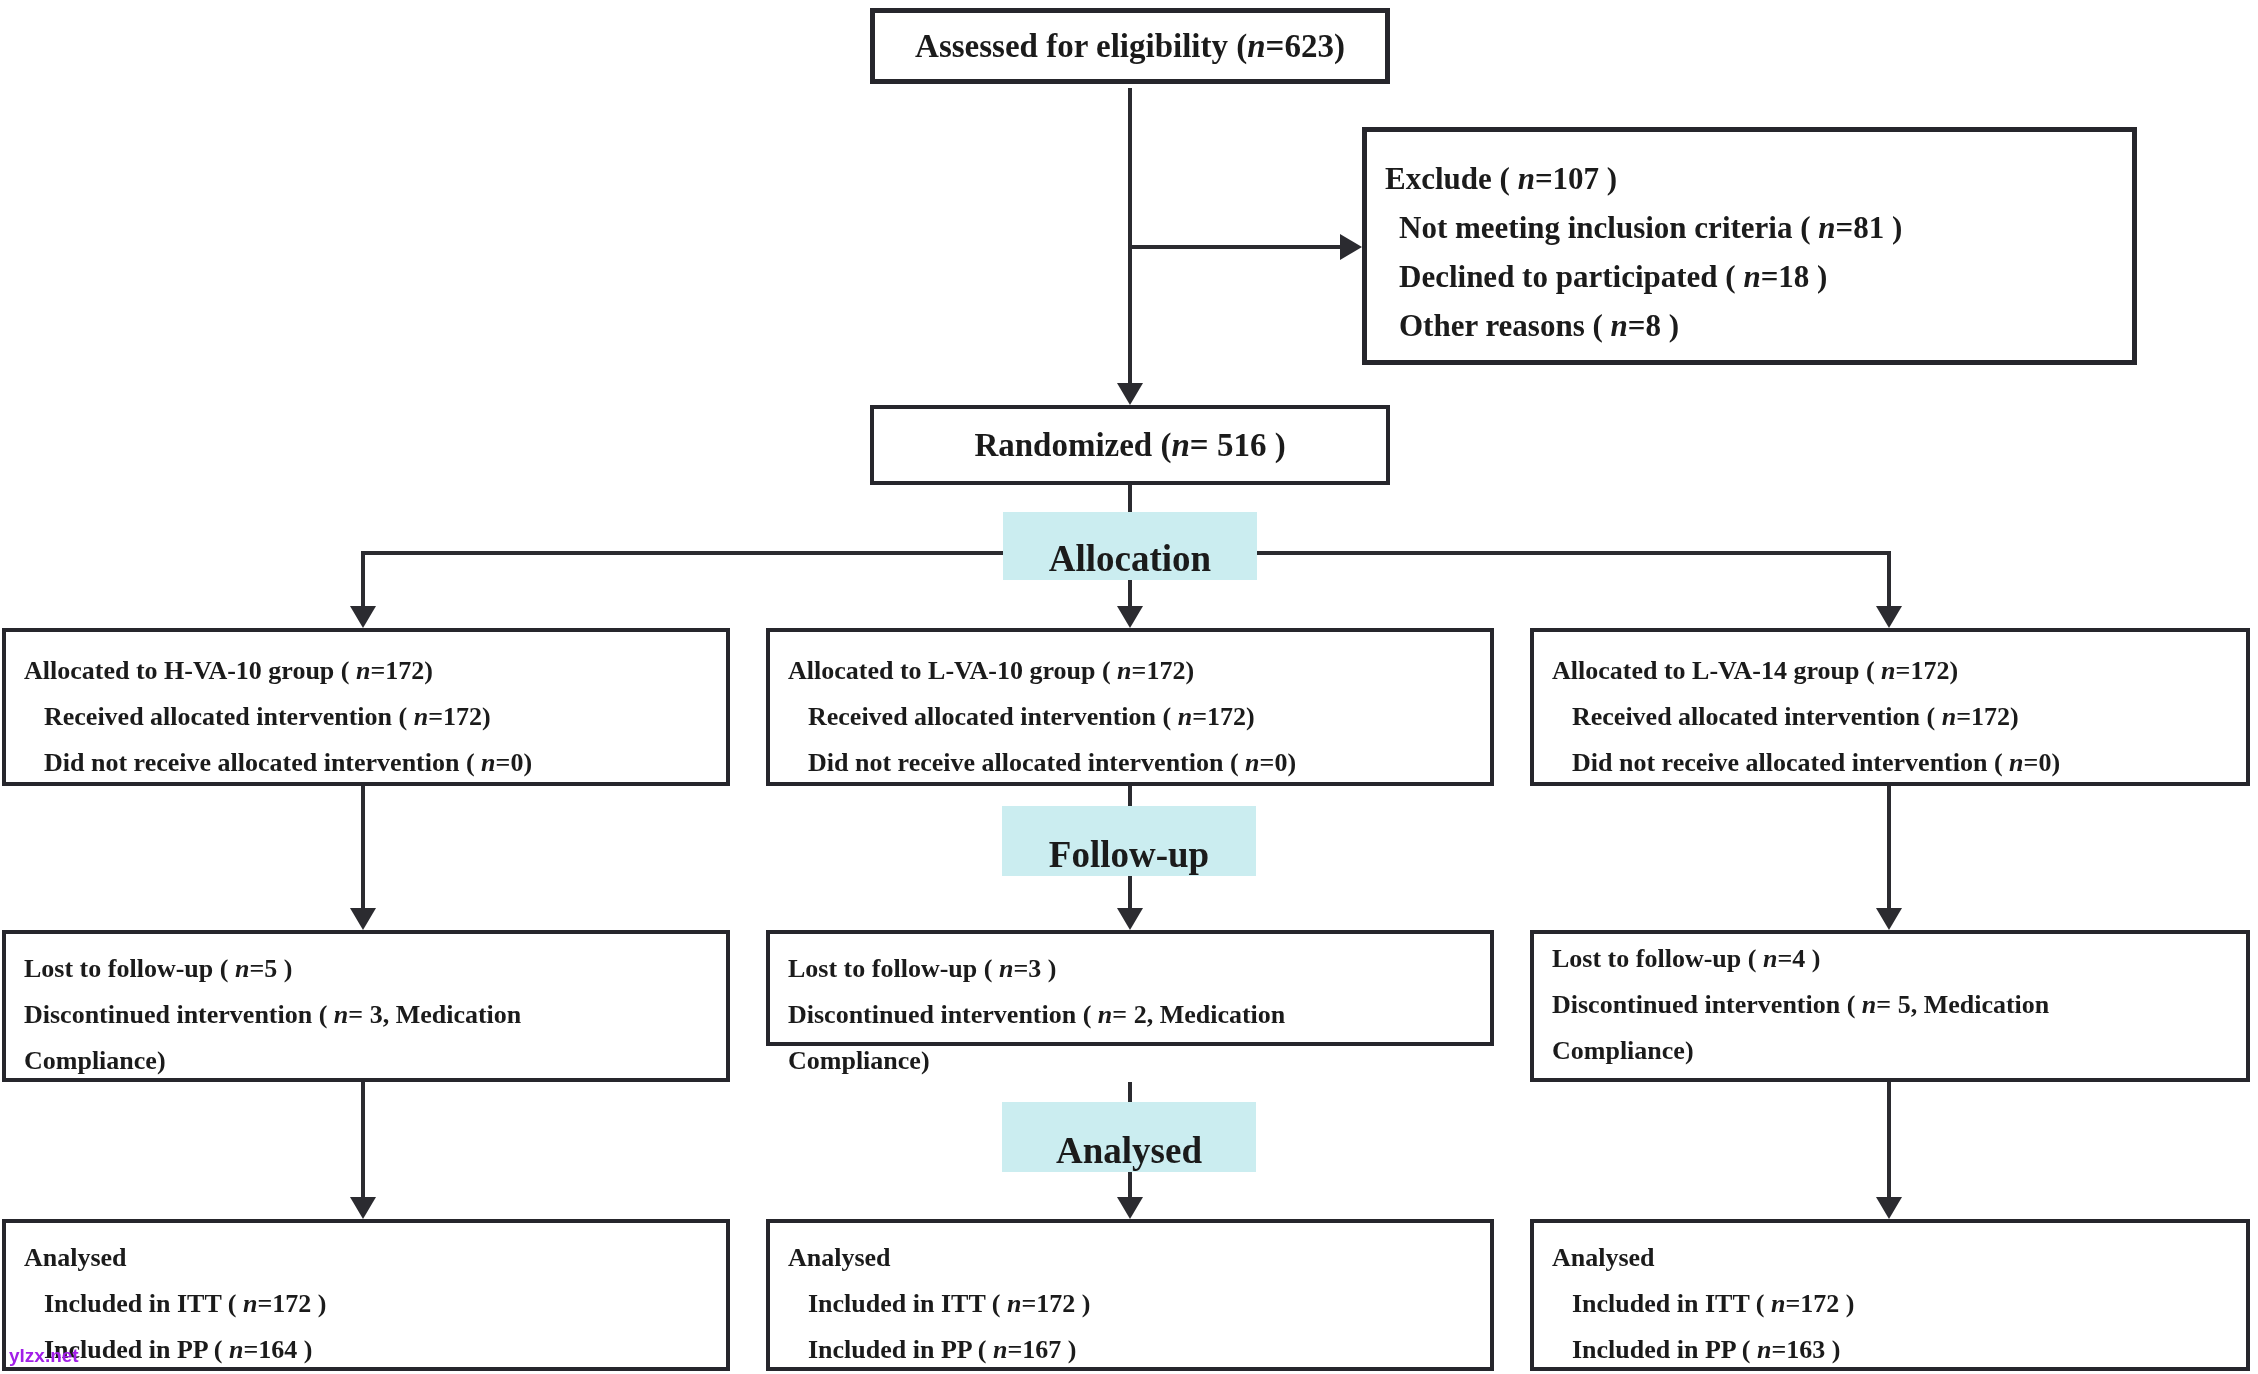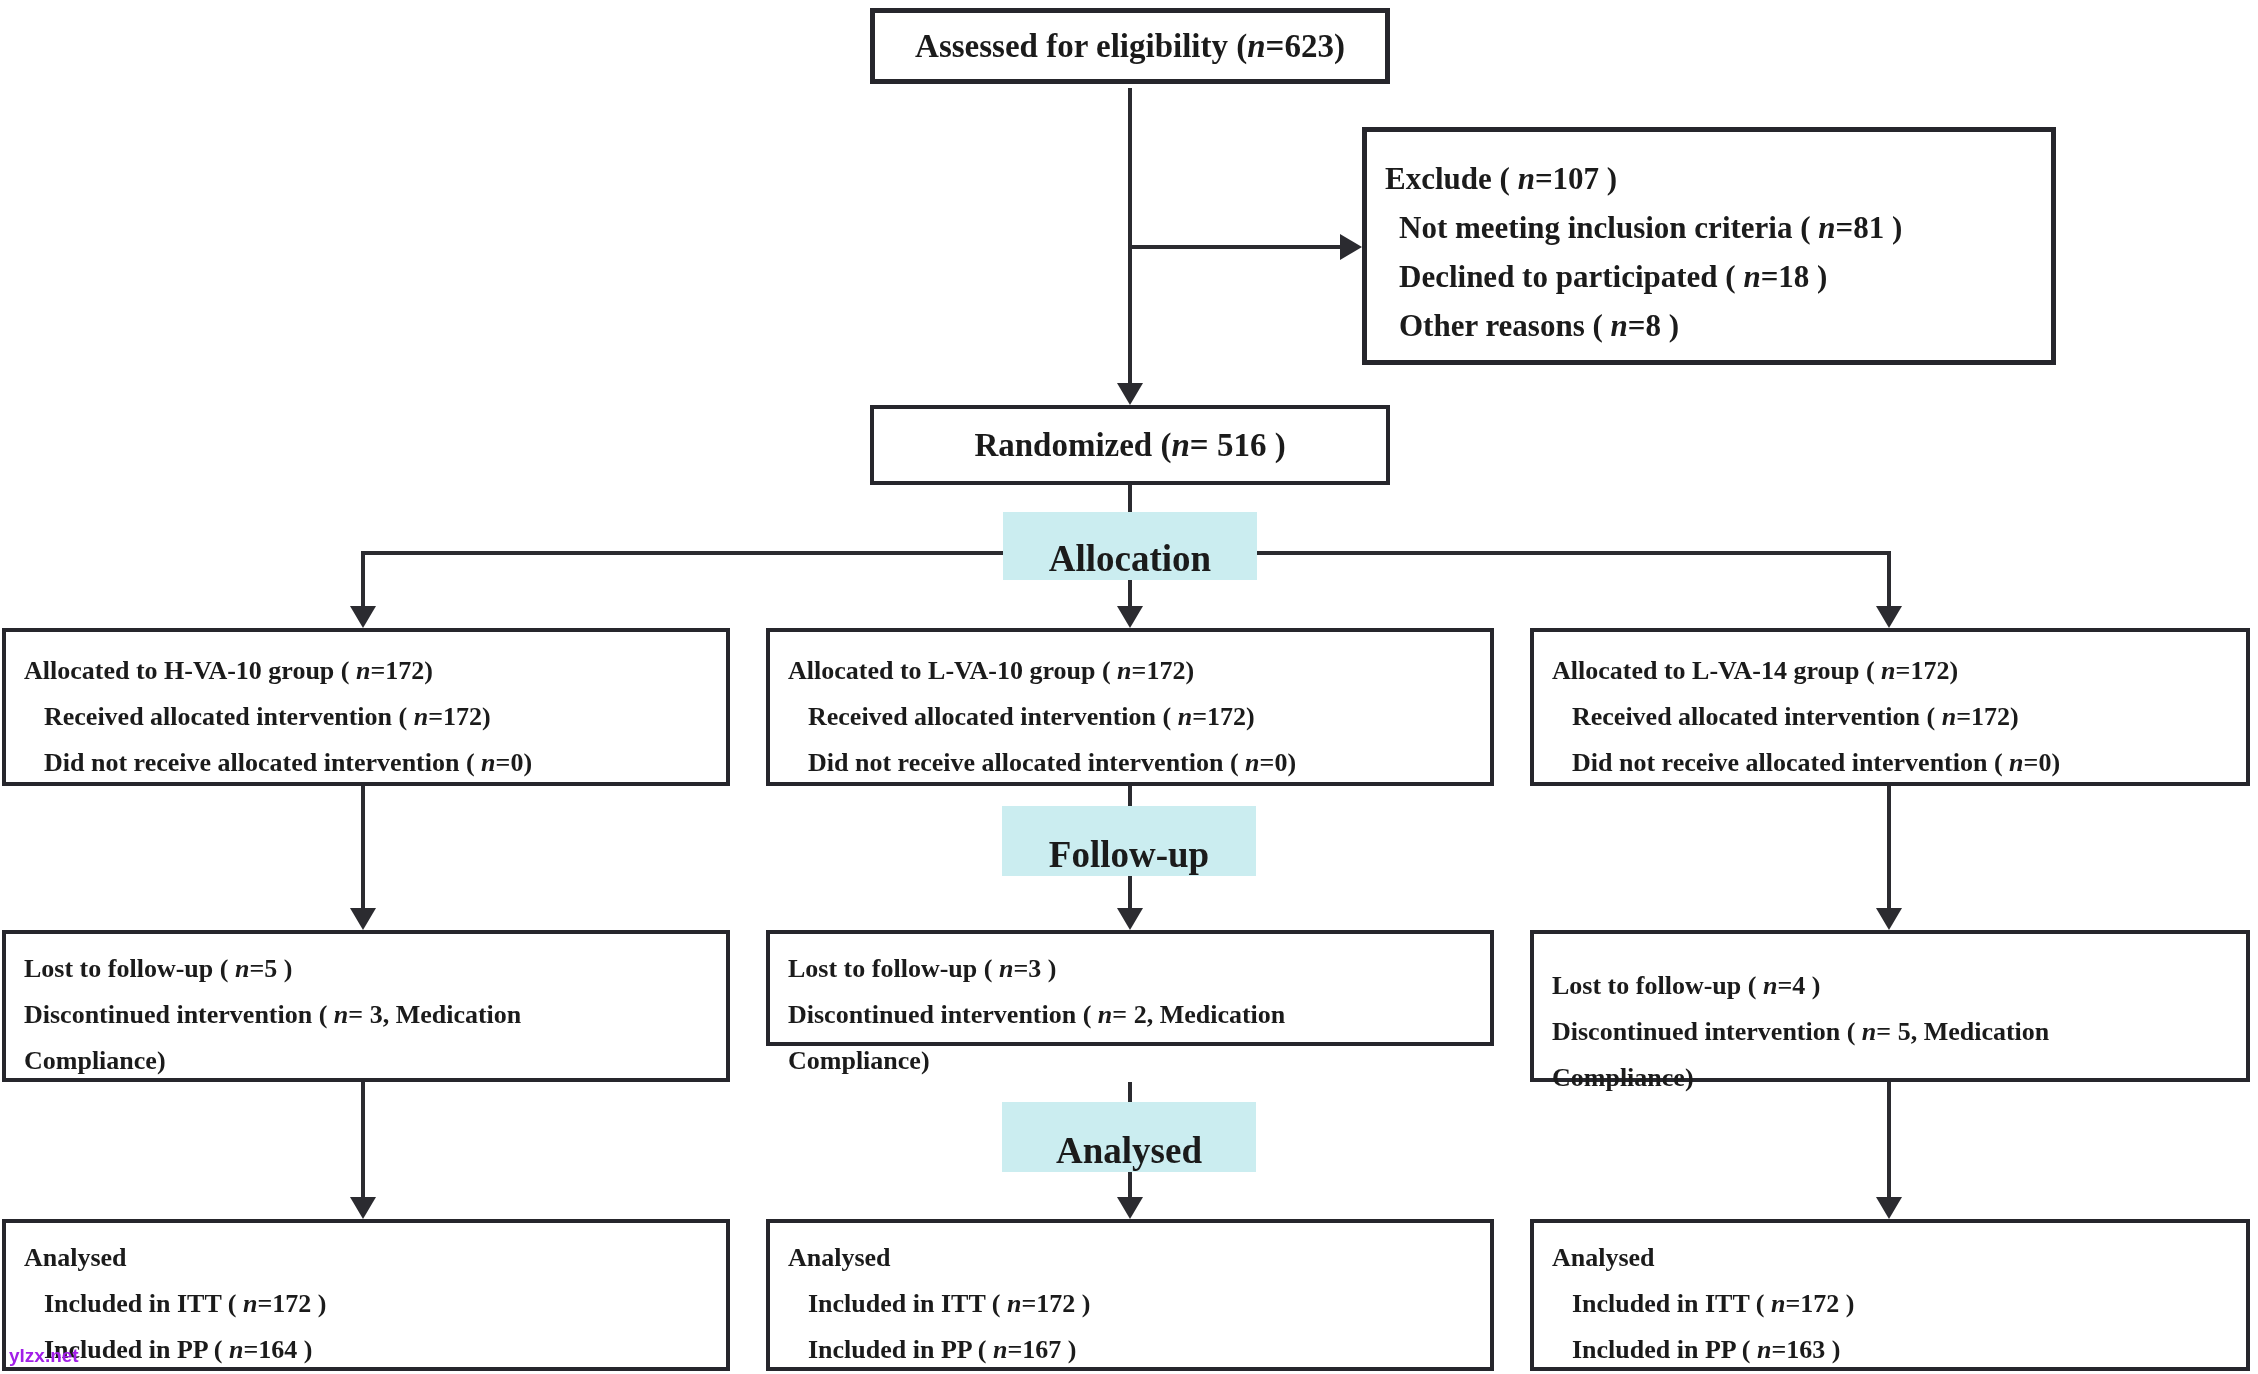--- a/index.html
+++ b/index.html
@@ -99,21 +99,21 @@
   <div class="line v" style="left:1128px;top:1082px;height:22px;"></div>
   <div class="line v" style="left:1128px;top:1172px;height:27px;"></div>
   <div class="arr down" style="left:1117px;top:1197px;"></div>
   <div class="line v" style="left:1887px;top:1082px;height:117px;"></div>
   <div class="arr down" style="left:1876px;top:1197px;"></div>
 
   <div class="box thick center" style="left:870px;top:8px;width:520px;height:76px;">
     <span>Assessed for eligibility (<i>n</i>=623)</span>
   </div>
 
-  <div class="box thick excl" style="left:1362px;top:127px;width:694px;height:238px;">
+  <div class="box thick excl" style="left:1362px;top:127px;width:775px;height:238px;">
     <div class="ln">Exclude ( <i>n</i>=107 )</div>
     <div class="ln ind">Not meeting inclusion criteria ( <i>n</i>=81 )</div>
     <div class="ln ind">Declined to participated ( <i>n</i>=18 )</div>
     <div class="ln ind">Other reasons ( <i>n</i>=8 )</div>
   </div>
 
   <div class="box center" style="left:870px;top:405px;width:520px;height:80px;">
     <span>Randomized (<i>n</i>= 516 )</span>
   </div>
 
@@ -146,21 +146,21 @@
   <div class="box multi" style="left:2px;top:930px;width:728px;height:152px;padding-top:12px;">
     <div class="ln">Lost to follow-up ( <i>n</i>=5 )</div>
     <div class="ln">Discontinued intervention ( <i>n</i>= 3, Medication</div>
     <div class="ln">Compliance)</div>
   </div>
   <div class="box multi" style="left:766px;top:930px;width:728px;height:116px;padding-top:12px;">
     <div class="ln">Lost to follow-up ( <i>n</i>=3 )</div>
     <div class="ln">Discontinued intervention ( <i>n</i>= 2, Medication</div>
     <div class="ln">Compliance)</div>
   </div>
-  <div class="box multi" style="left:1530px;top:930px;width:720px;height:152px;padding-top:29px;">
+  <div class="box multi" style="left:1530px;top:930px;width:720px;height:152px;padding-top:2px;">
     <div class="ln">Lost to follow-up ( <i>n</i>=4 )</div>
     <div class="ln">Discontinued intervention ( <i>n</i>= 5, Medication</div>
     <div class="ln">Compliance)</div>
   </div>
 
   <div class="box multi" style="left:2px;top:1219px;width:728px;height:152px;padding-top:12px;">
     <div class="ln">Analysed</div>
     <div class="ln ind">Included in ITT ( <i>n</i>=172 )</div>
     <div class="ln ind">Included in PP ( <i>n</i>=164 )</div>
   </div>

